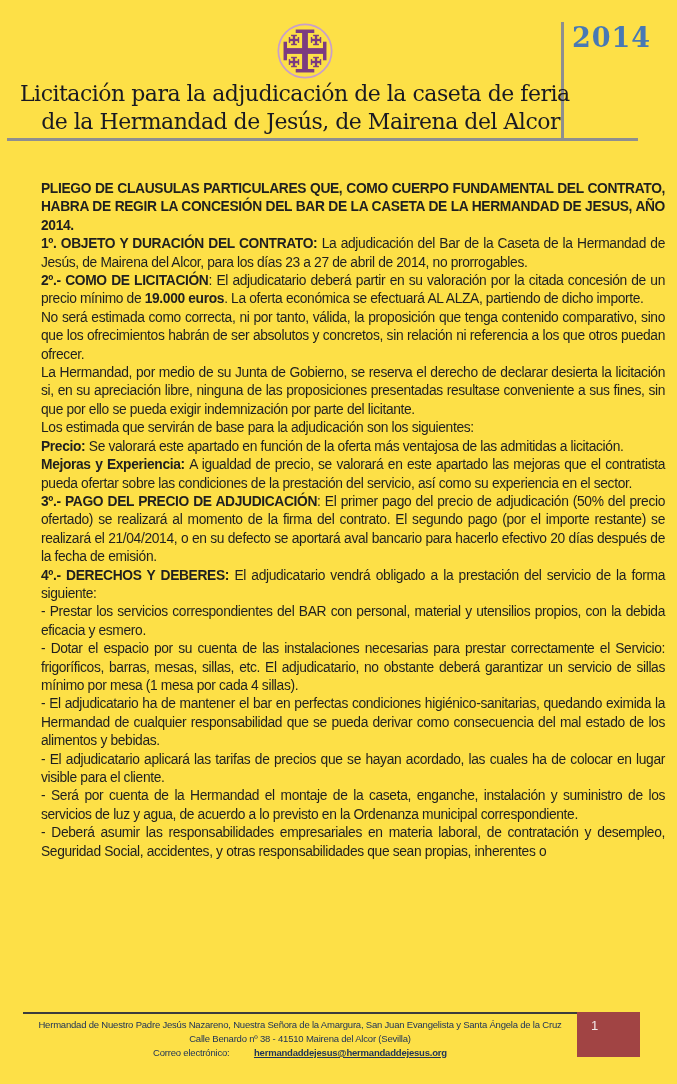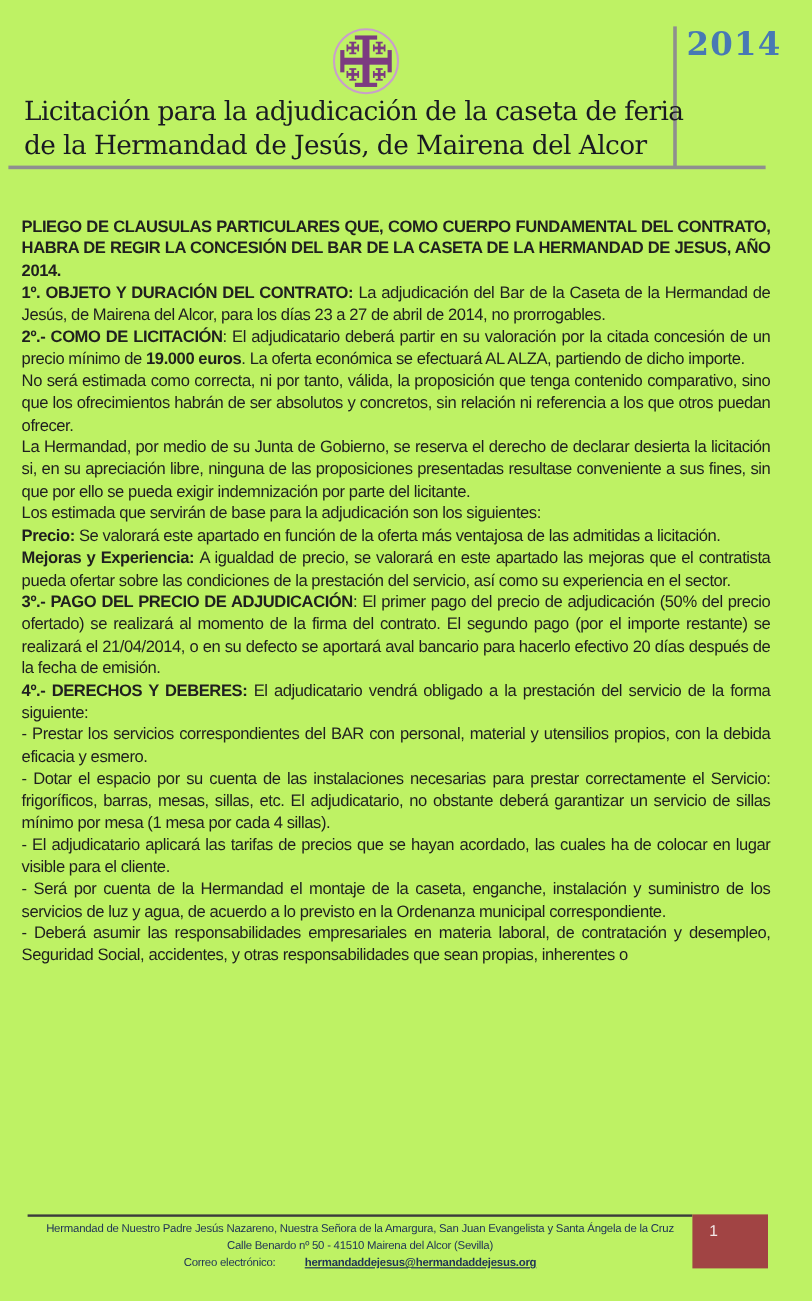--- a/index.html
+++ b/index.html
@@ -1,42 +1,42 @@
 <!DOCTYPE html>
 <html><head>
 <meta charset="utf-8">
 <style>
   html,body{margin:0;padding:0;background:#e8e8e8;}
   .page{
     position:relative;
     width:677px;height:1084px;
-    background:#bef264;
+    background:#fde047;
     margin:0 auto;
     overflow:hidden;
     font-family:"Liberation Sans", sans-serif;
   }
   
   .logo{position:absolute;left:276px;top:22px;width:58px;height:58px;}
   .year{
     position:absolute;left:572px;top:22px;
     font-family:"DejaVu Serif", serif;
     font-size:27px;font-weight:bold;color:#4879b4;letter-spacing:1px;
   }
   .header-vline{position:absolute;left:561px;top:22px;width:3px;height:117px;background:#8f8f8f;}
   .doc-title{
     position:absolute;left:20px;top:80px;width:540px;
-    text-align:left;
+    text-align:right;
     font-family:"DejaVu Serif", serif;
     font-size:22px;line-height:28px;letter-spacing:-0.5px;
     color:#191922;white-space:nowrap;
   }
   .header-hrule{position:absolute;left:7px;top:138px;width:631px;height:3px;background:#8f8f8f;}
   
   .doc-body{
-    position:absolute;left:18px;top:180px;width:624px;
+    position:absolute;left:41px;top:180px;width:624px;
     font-size:13.8px;line-height:18.4px;letter-spacing:-0.35px;
     text-align:justify;color:#1f1f1f;
   }
   p.para{margin:0;}
   .b{font-weight:700;}
   .mb-a{margin-bottom:22px;}
   .mb-b{margin-bottom:11px;}
   .mb-c{margin-bottom:20px;}
   
   .footer-rule{position:absolute;left:23px;top:1012px;width:554px;height:2px;background:#3c3c3c;}
@@ -120,28 +120,29 @@
       <p class="para "><span class="b">2º.- COMO DE LICITACIÓN</span><span>: El adjudicatario deberá partir en su valoración por la citada concesión de un precio mínimo de </span><span class="b">19.000 euros</span><span>. La oferta económica se efectuará AL ALZA, partiendo de dicho importe.</span></p>
       <p class="para "><span>No será estimada como correcta, ni por tanto, válida, la proposición que tenga contenido comparativo, sino que los ofrecimientos habrán de ser absolutos y concretos, sin relación ni referencia a los que otros puedan ofrecer.</span></p>
       <p class="para "><span>La Hermandad, por medio de su Junta de Gobierno, se reserva el derecho de declarar desierta la licitación si, en su apreciación libre, ninguna de las proposiciones presentadas resultase conveniente a sus fines, sin que por ello se pueda exigir indemnización por parte del  licitante.</span></p>
       <p class="para "><span>Los estimada que servirán de base para la adjudicación son los siguientes:</span></p>
       <p class="para "><span class="b">Precio: </span><span>Se valorará este apartado en función de la oferta más ventajosa de las admitidas a licitación.</span></p>
       <p class="para mb-c"><span class="b">Mejoras y Experiencia: </span><span>A igualdad de precio, se valorará en este apartado las mejoras que el contratista pueda ofertar sobre las condiciones de la prestación del servicio, así como su experiencia en el sector.</span></p>
       <p class="para mb-c"><span class="b">3º.- PAGO DEL PRECIO DE ADJUDICACIÓN</span><span>: El primer pago del precio de adjudicación (50% del precio ofertado) se realizará al momento de la firma del contrato. El segundo pago (por el importe restante) se realizará el 21/04/2014, o en su defecto se aportará aval bancario para hacerlo efectivo 20 días después de la fecha de emisión.</span></p>
       <p class="para "><span class="b">4º.- DERECHOS Y DEBERES: </span><span>El adjudicatario vendrá obligado a la prestación del servicio de la forma siguiente:</span></p>
       <p class="para "><span>- Prestar los servicios correspondientes del BAR con personal, material y utensilios propios, con la debida eficacia y esmero.</span></p>
       <p class="para "><span>- Dotar el espacio por su cuenta de las instalaciones necesarias para prestar correctamente el Servicio: frigoríficos, barras, mesas, sillas, etc. El adjudicatario, no obstante deberá garantizar un servicio de sillas mínimo por mesa  (1 mesa por cada 4 sillas).</span></p>
+      <p class="para "><span>- El adjudicatario ha de mantener el bar en perfectas condiciones higiénico-sanitarias, quedando eximida la Hermandad de cualquier responsabilidad que se pueda derivar como consecuencia del mal estado de los alimentos y bebidas.</span></p>
       <p class="para "><span>- El adjudicatario aplicará las tarifas de precios que se hayan acordado, las cuales ha de colocar en lugar visible para el cliente.</span></p>
       <p class="para "><span>- Será por cuenta de la Hermandad el montaje de la caseta, enganche, instalación y suministro de los servicios de luz y agua, de acuerdo a lo previsto en la Ordenanza municipal correspondiente.</span></p>
       <p class="para "><span>- Deberá asumir las responsabilidades empresariales en materia laboral, de contratación y desempleo, Seguridad Social, accidentes, y otras responsabilidades que sean propias, inherentes o</span></p>
     </div>
 
   <div class="footer-rule"></div>
   <div class="footer-text">
     <div>Hermandad de Nuestro Padre Jesús Nazareno, Nuestra Señora de la Amargura, San Juan Evangelista y Santa Ángela de la Cruz</div>
-    <div>Calle Benardo nº 50   -   41510 Mairena del Alcor (Sevilla)</div>
+    <div>Calle Benardo nº 38   -   41510 Mairena del Alcor (Sevilla)</div>
     <div><span>Correo electrónico: </span><span class="email">hermandaddejesus@hermandaddejesus.org</span></div>
   </div>
   <div class="page-box">
     <span>1</span>
   </div>
 
 </div>
 
 </body></html>

